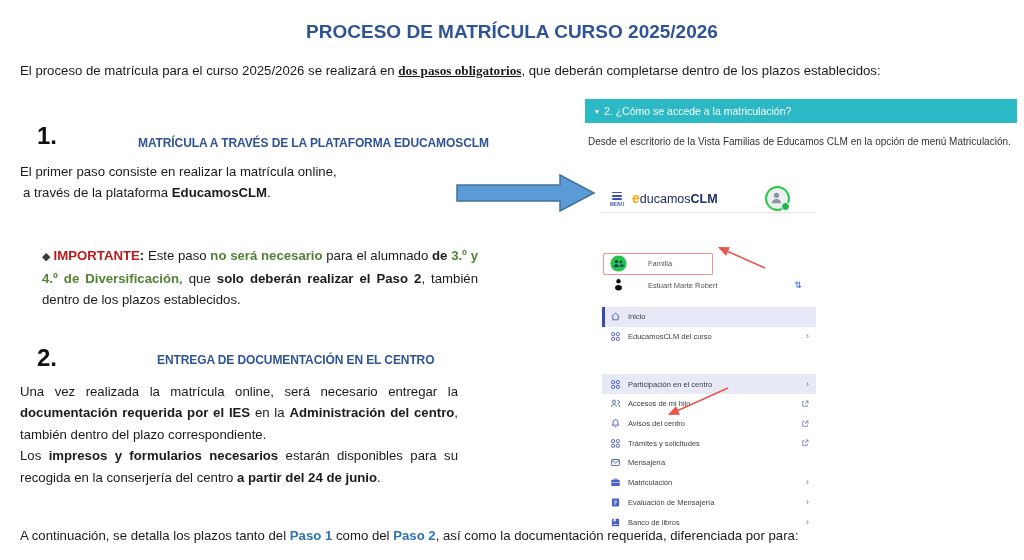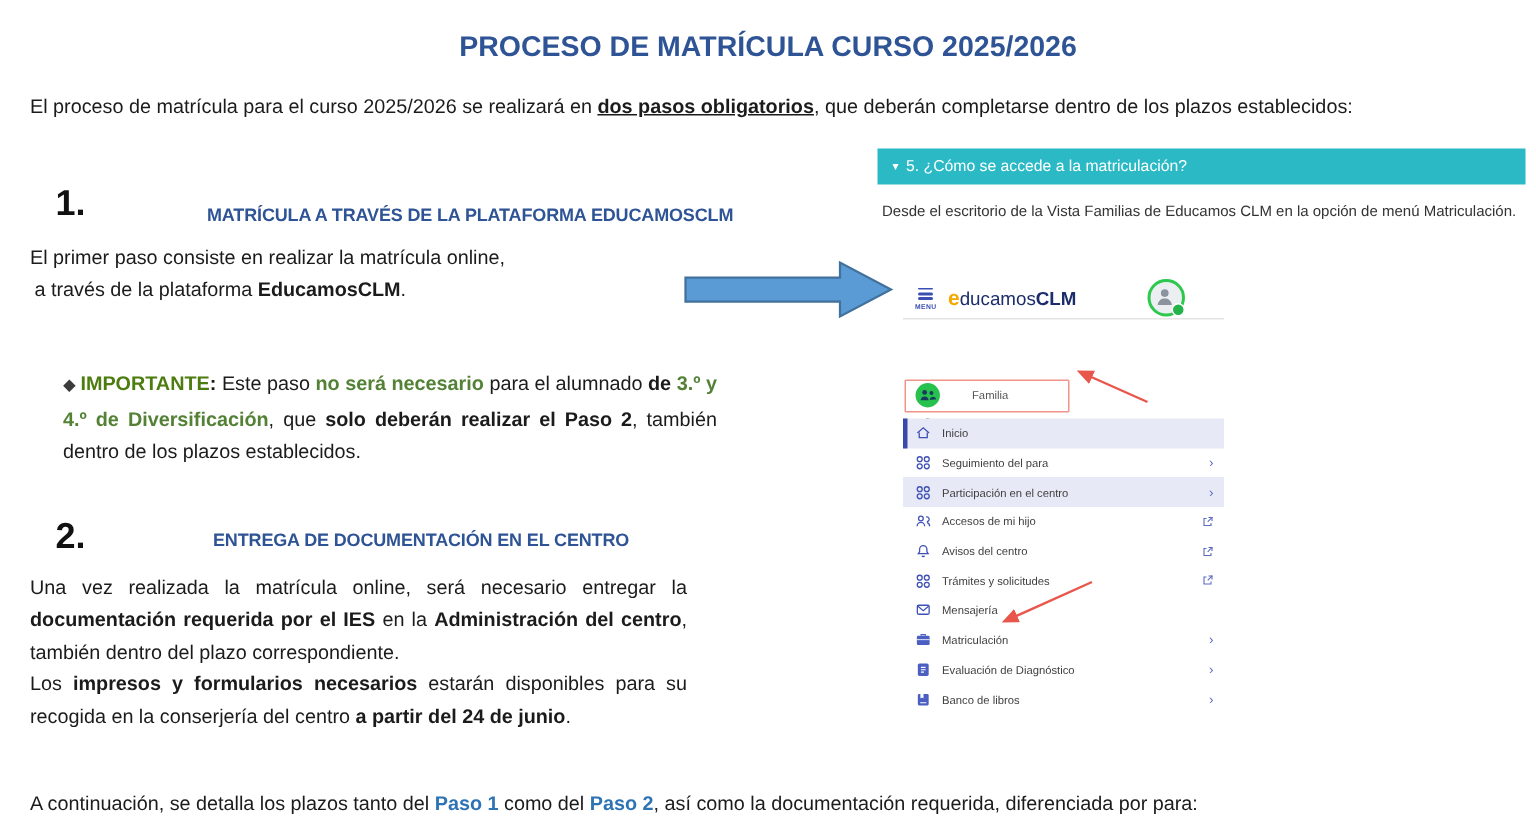--- a/index.html
+++ b/index.html
@@ -5,30 +5,30 @@
   html,body{margin:0;padding:0;background:#fff;}
   #page{position:relative;width:1024px;height:560px;background:#fff;overflow:hidden;
         font-family:"Liberation Sans",sans-serif;color:#1b1b1b;}
 
   .title{position:absolute;top:21px;left:0;width:100%;text-align:center;
          font-size:19px;font-weight:bold;color:#2F5496;}
 
   .intro{position:absolute;left:20px;top:60px;width:986px;font-size:13.2px;
          line-height:21.5px;text-align:justify;}
   .b{font-weight:bold;}
-  .bu{font-weight:bold;text-decoration:underline;}
-  .red{color:#4d7c0f;font-weight:bold;}
+  .bu{font-weight:bold;text-decoration:underline;font-family:Liberation Serif, serif;}
+  .red{color:#b91c1c;font-weight:bold;}
   .green{color:#538135;font-weight:bold;}
   .paso{color:#2E74B5;font-weight:bold;}
   .bullet{color:#3b3b3b;font-size:11px;}
 
   .step-num{position:absolute;font-size:24px;font-weight:bold;color:#111;}
   #s1num{left:37px;top:122px;} #s2num{left:37px;top:344px;}
   .sec-heading{position:absolute;font-size:12px;font-weight:bold;color:#2F5496;letter-spacing:-0.1px;margin-left:45px;}
-  #s1head{left:93px;top:136px;} #s2head{left:81px;top:353px;padding-left:16px;}
+  #s1head{left:93px;top:136px;} #s2head{left:96px;top:353px;padding-left:16px;}
 
   .step1-body{position:absolute;left:20px;top:162px;font-size:13.2px;line-height:20.5px;}
   .ind{padding-left:3px;}
 
   .block-arrow{position:absolute;left:456px;top:173px;}
 
   .important{position:absolute;left:42px;top:245px;width:436px;font-size:13.2px;
              line-height:21.5px;text-align:justify;}
 
   .step2-body{position:absolute;left:20px;top:381px;width:438px;font-size:13.2px;line-height:21.4px;}
@@ -64,21 +64,21 @@
   .prow:nth-child(3){height:20px;}
   .picon{width:20px;display:flex;justify-content:center;align-items:center;}
   .plabel{margin-left:20px;font-size:7.5px;color:#555;}
   .ptrail{position:absolute;right:14px;font-size:9px;color:#2962FF;}
   .rowbox{position:absolute;left:1px;top:0;width:108px;height:20px;
           border:1px solid #F09389;border-radius:1px;}
 
   #menu-list{position:absolute;left:0;top:95px;width:214px;}
   .mrow{position:relative;display:flex;align-items:center;height:19.7px;
         padding:0 7px 0 8px;box-sizing:border-box;cursor:pointer;}
-  .mrow.hl{background:#E7EAF6;}
+  .mrow.hl{background:#E7EAF6;margin-top:28px;}
   .mrow.bar::before{content:"";position:absolute;left:0;top:0;bottom:0;width:2.5px;background:#3949AB;}
   .micon{width:13px;display:flex;align-items:center;}
   .mlabel{margin-left:5px;font-size:7.5px;color:#3e3e3e;flex:1;}
   .mtrail{font-size:9px;color:#5C6BC0;line-height:1;display:flex;align-items:center;}
 
   .overlay{position:absolute;left:602px;top:184px;pointer-events:none;}
 </style>
 </head>
 <body>
 
@@ -102,21 +102,21 @@
   <div class="step-num" id="s2num">2.</div>
   <div class="sec-heading" id="s2head">ENTREGA DE DOCUMENTACIÓN EN EL CENTRO</div>
 
   <div class="step2-body">
     <p class="jp"><span>Una vez realizada la matrícula online, será necesario entregar la </span><span class="b">documentación requerida por el IES</span><span> en la </span><span class="b">Administración del centro</span><span>, también dentro del plazo correspondiente.</span></p>
     <p class="jp"><span>Los </span><span class="b">impresos y formularios necesarios</span><span> estarán disponibles para su recogida en la conserjería del centro </span><span class="b">a partir del 24 de junio</span><span>.</span></p>
   </div>
 
   <div class="closing"><span>A continuación, se detalla los plazos tanto del </span><span class="paso">Paso 1</span><span> como del </span><span class="paso">Paso 2</span><span>, así como la documentación requerida, diferenciada por para:</span></div>
 
-  <div class="faq-banner"><span class="caret">▾</span><span>5. ¿Cómo se accede a la matriculación?</span></div>
+  <div class="faq-banner"><span class="caret">▾</span><span>2. ¿Cómo se accede a la matriculación?</span></div>
   <div class="faq-caption">Desde el escritorio de la Vista Familias de Educamos CLM en la opción de menú Matriculación.</div>
 
   <div class="shot">
     <div class="menu-btn">
       <span class="bars"><i></i><i></i><i></i></span>
       <span class="menu-lbl">MENU</span>
     </div>
     <div class="logo"><span class="logo-e">e</span><span>ducamos</span><span class="logo-clm">CLM</span></div>
     <div class="avatar">
       <svg viewBox="0 0 14 14" width="15" height="15">
@@ -169,21 +169,21 @@
 
   <div class="mrow">
     <span class="micon">
             <svg viewBox="0 0 14 14" width="11" height="11" fill="none" stroke="#3F51B5" stroke-width="1.1">
               <circle cx="4" cy="4" r="2.1"></circle>
               <circle cx="10" cy="4" r="2.1"></circle>
               <circle cx="4" cy="10" r="2.1"></circle>
               <circle cx="10" cy="10" r="2.1"></circle>
             </svg>
           </span>
-    <span class="mlabel">Seguimiento del para</span>
+    <span class="mlabel">EducamosCLM del curso</span>
     <span class="mtrail">›</span>
   </div>
 
   <div class="mrow hl">
     <span class="micon">
             <svg viewBox="0 0 14 14" width="11" height="11" fill="none" stroke="#3F51B5" stroke-width="1.1">
               <circle cx="4" cy="4" r="2.1"></circle>
               <circle cx="10" cy="4" r="2.1"></circle>
               <circle cx="4" cy="10" r="2.1"></circle>
               <circle cx="10" cy="10" r="2.1"></circle>
@@ -270,21 +270,21 @@
     <span class="mtrail">›</span>
   </div>
 
   <div class="mrow">
     <span class="micon">
             <svg viewBox="0 0 14 14" width="11" height="11">
               <rect x="2.4" y="1.8" width="9.2" height="10.4" rx="1.4" fill="#4A5FC1"></rect>
               <path d="M5 5h4M5 7h4M5 9h2.6" stroke="#fff" stroke-width=".9"></path>
             </svg>
           </span>
-    <span class="mlabel">Evaluación de Diagnóstico</span>
+    <span class="mlabel">Evaluación de Mensajería</span>
     <span class="mtrail">›</span>
   </div>
 
   <div class="mrow">
     <span class="micon">
             <svg viewBox="0 0 14 14" width="11" height="11">
               <rect x="2.4" y="2.2" width="9.2" height="9.6" rx="1.2" fill="#4A5FC1"></rect>
               <path d="M4.6 2.2v3.8l1.3-1 1.3 1V2.2z" fill="#fff"></path>
               <path d="M4.4 9.6h5.2" stroke="#fff" stroke-width=".9"></path>
             </svg>

